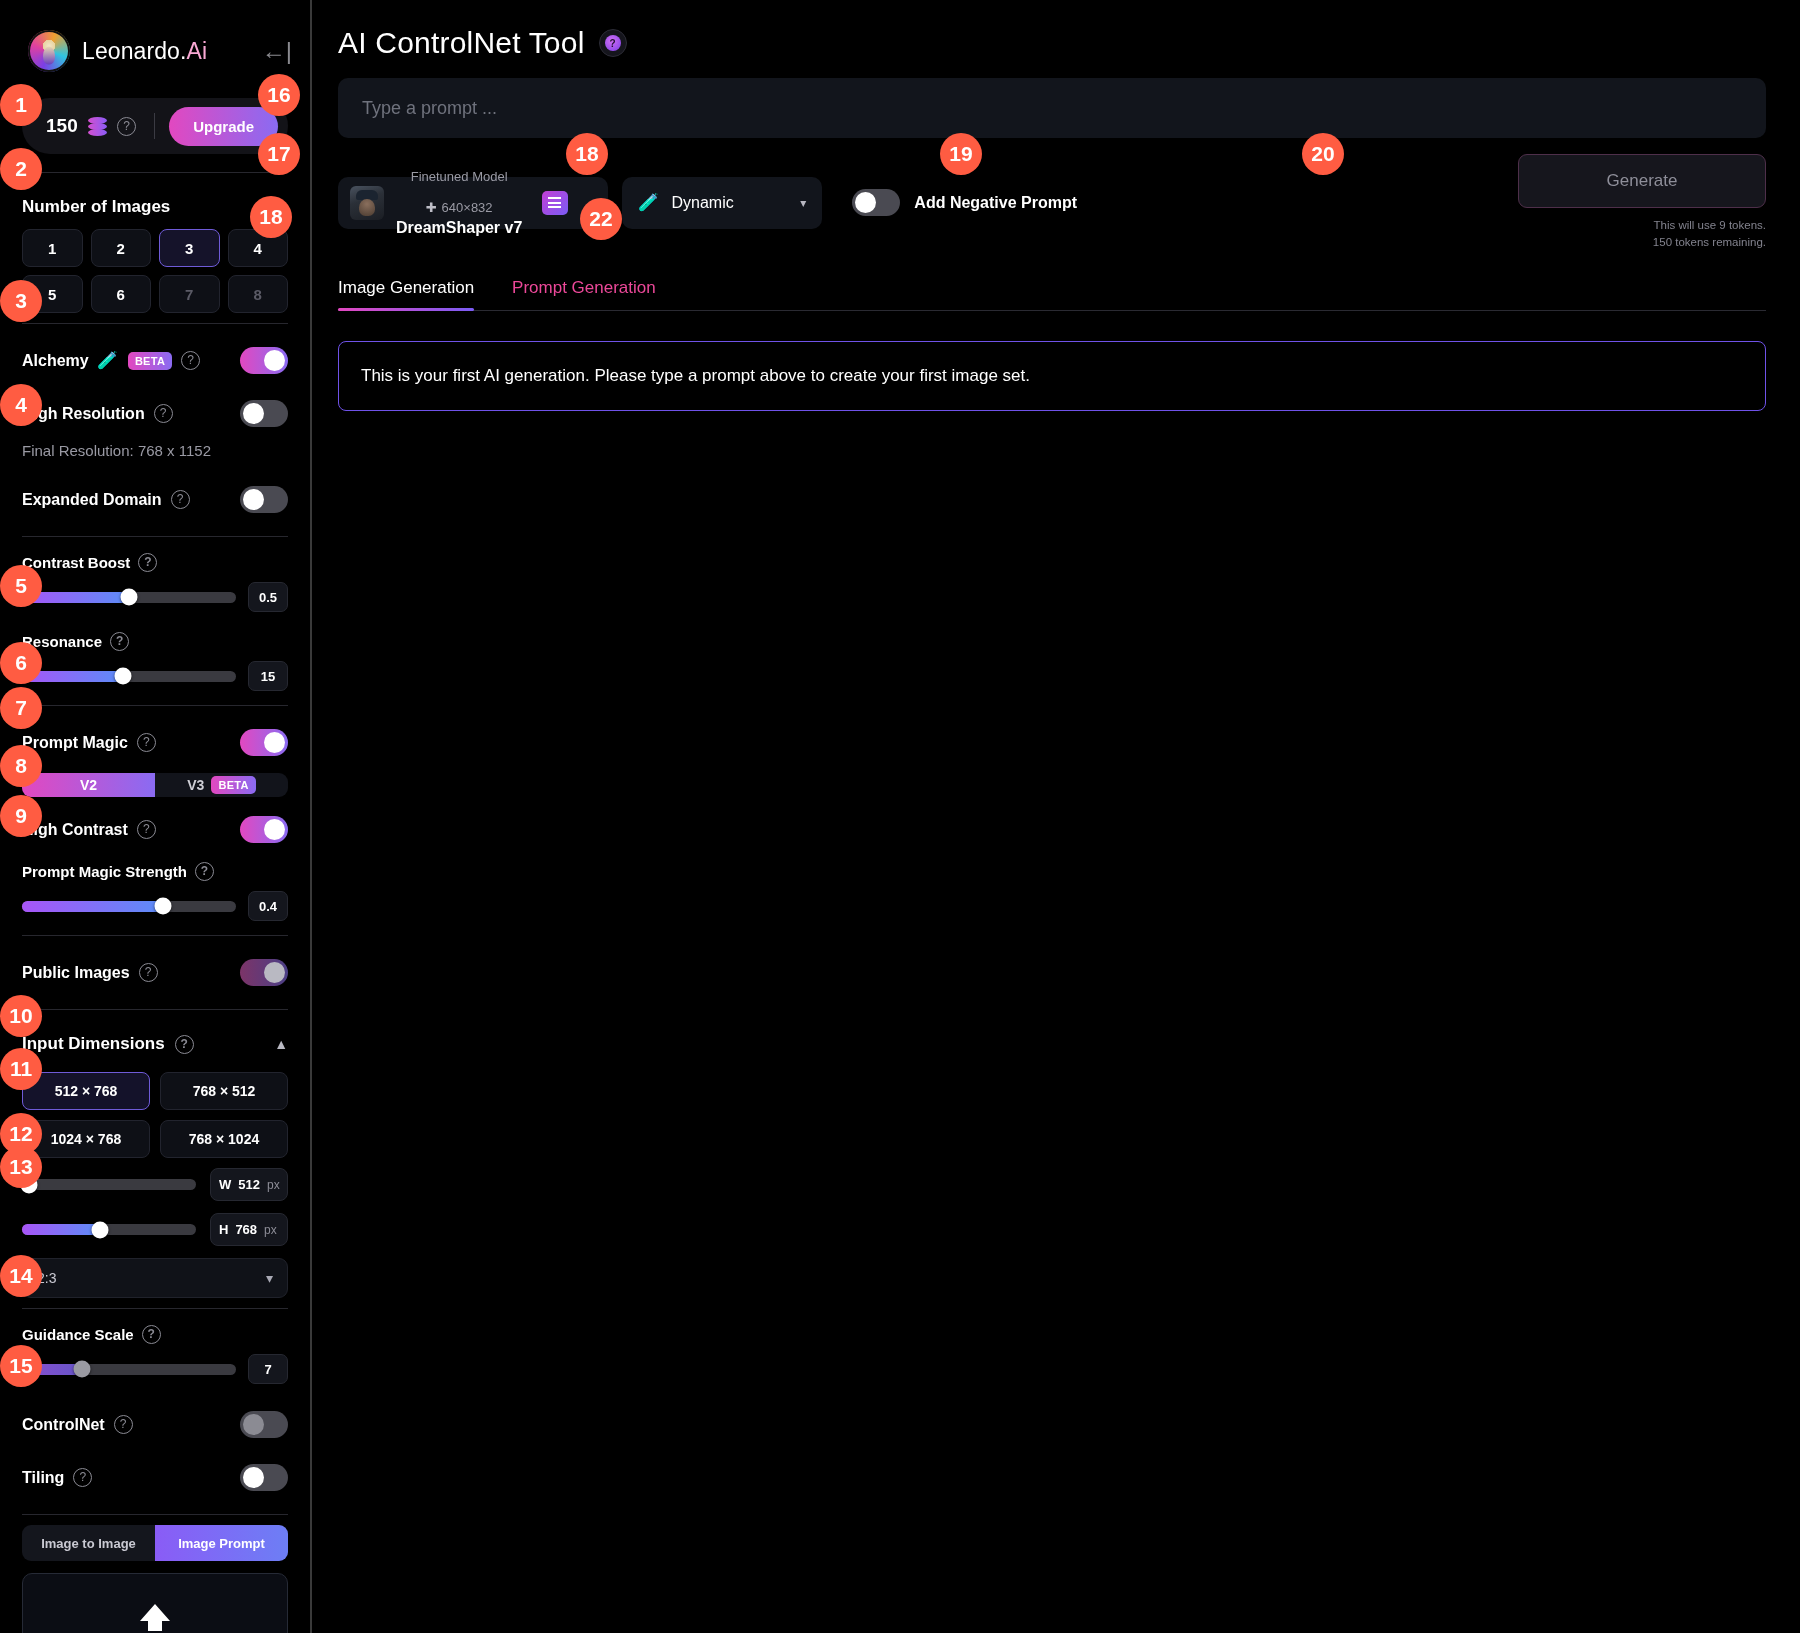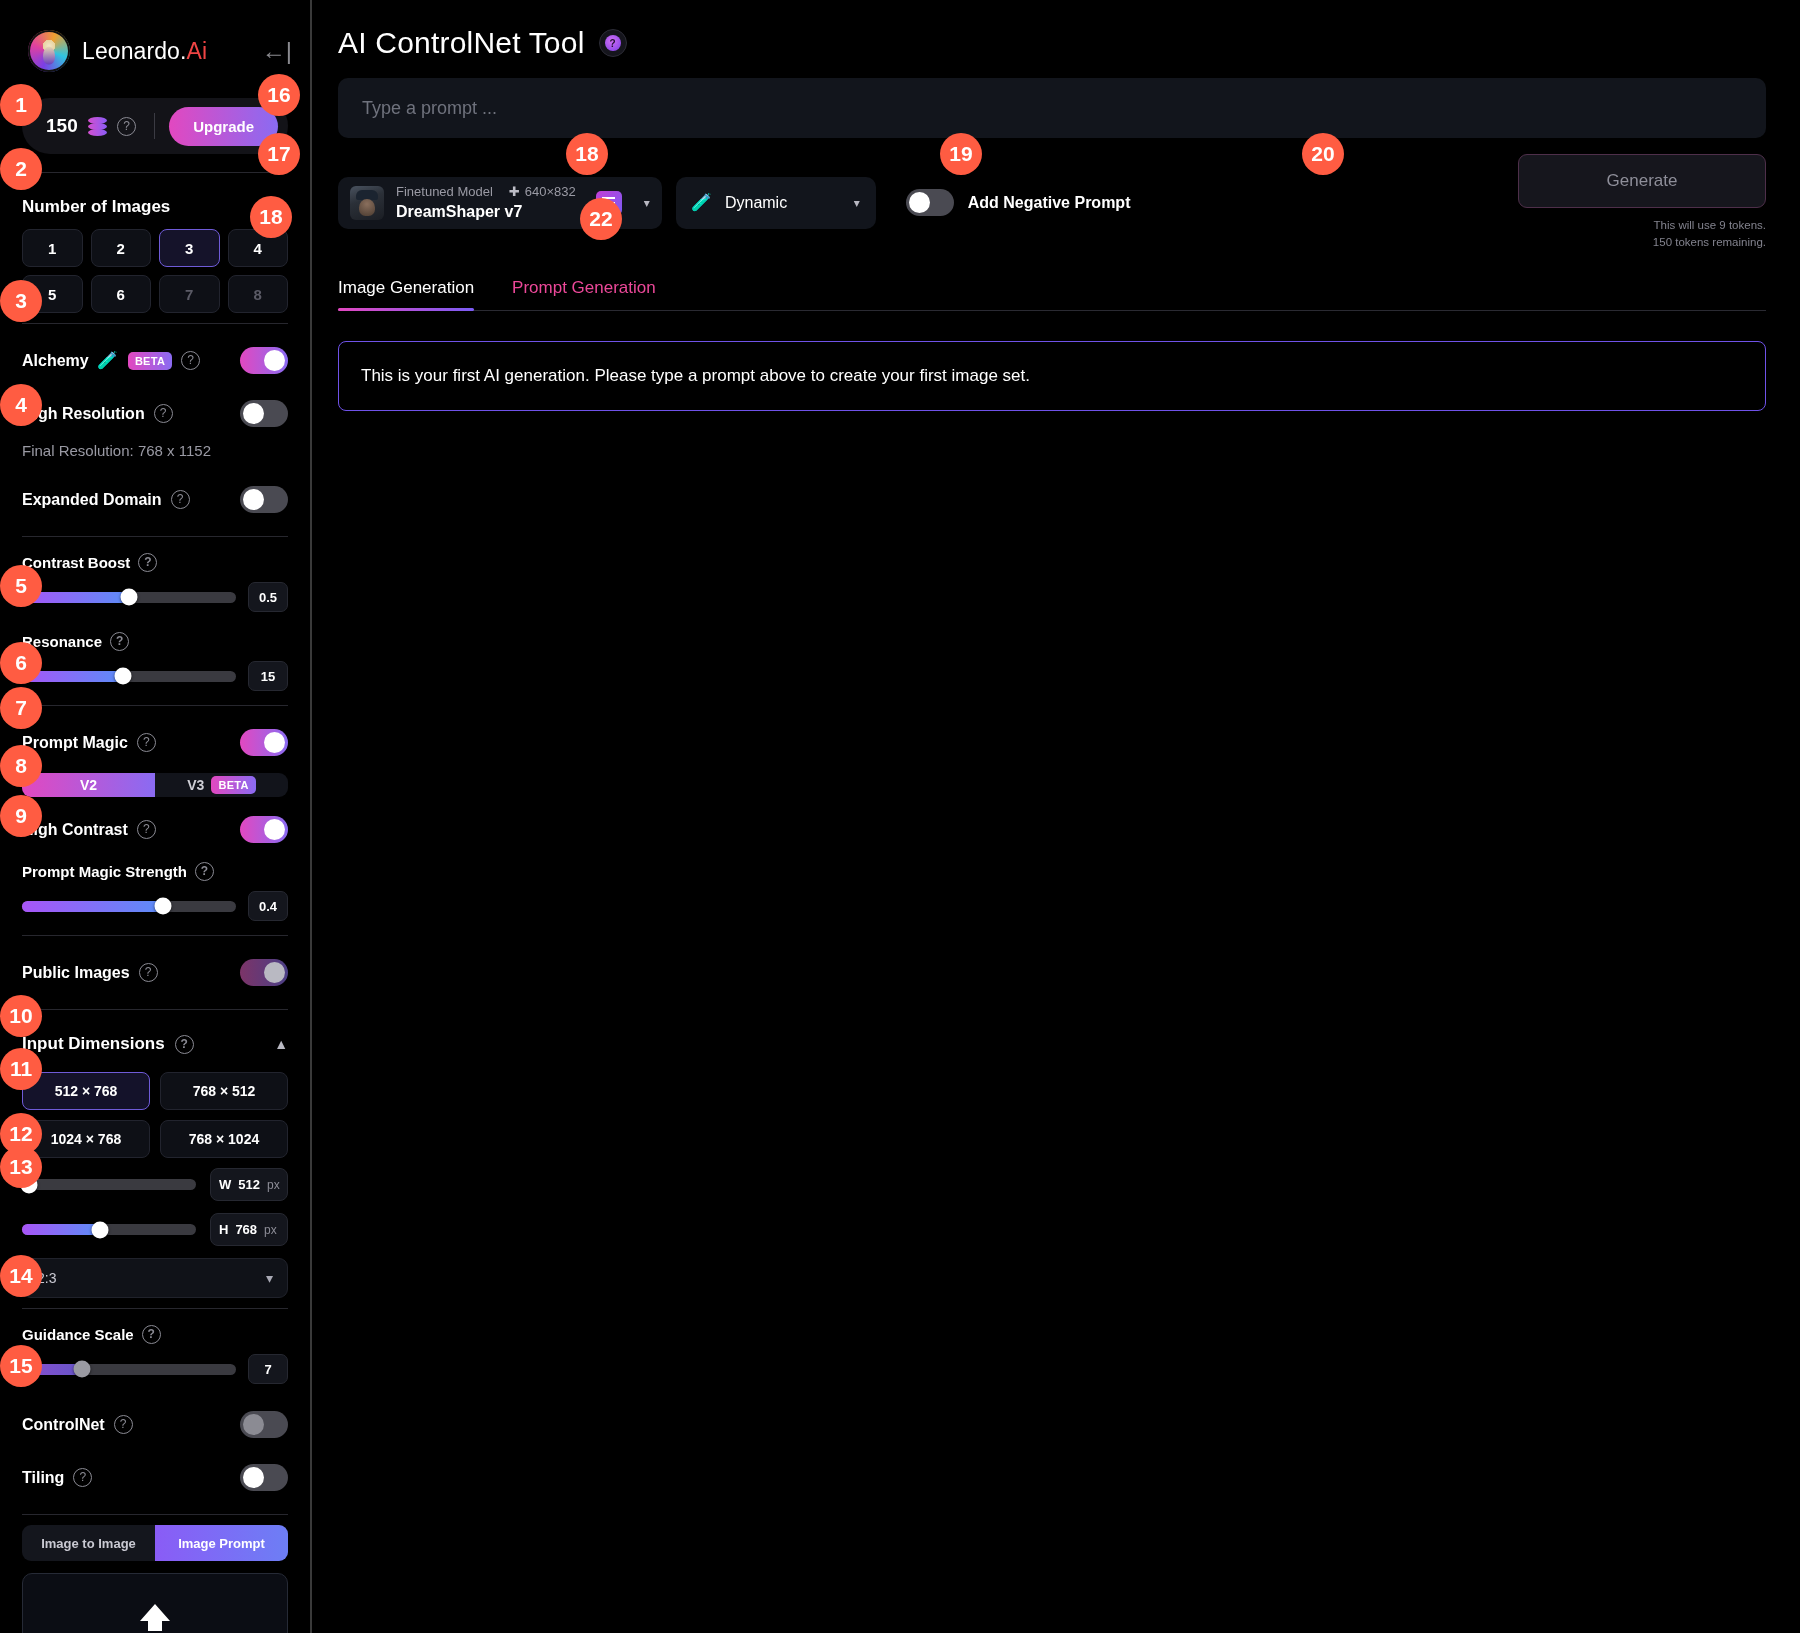--- a/index.html
+++ b/index.html
@@ -35,21 +35,21 @@
     position: relative; flex: 0 0 auto;
     box-shadow: 0 0 0 2px #111 inset;
   }
   .brand-logo::after {
     content: ""; position: absolute; left: 50%; top: 52%;
     width: 12px; height: 18px; transform: translate(-50%,-30%);
     background: linear-gradient(#e9d7b0, #6a3fbf);
     border-radius: 50% 50% 45% 45%;
   }
   .brand-name { font-size: 23px; font-weight: 500; letter-spacing: .1px; }
-  .brand-name .ai { color: #ef4444; }
+  .brand-name .ai { color: #f9a8d4; }
   .collapse-btn {
     margin-left: auto; margin-right: 18px;
     color: #8b8b90; font-size: 24px; line-height: 1; cursor: pointer;
     display: flex; align-items: center;
   }
 
   .token-bar {
     margin: 0 22px 18px 22px;
     background: #131318; border-radius: 30px;
     height: 56px; display: flex; align-items: center;
@@ -235,21 +235,21 @@
     content:""; position:absolute; left:6px; top:4px; width:22px; height:10px;
     background:#1b2430; border-radius: 6px 6px 2px 2px;
   }
   .model-thumb::after {
     content:""; position:absolute; left:9px; top:13px; width:16px; height:17px;
     background: radial-gradient(circle at 50% 30%, #8a6f5d, #4a3b30);
     border-radius: 50% 50% 40% 40%;
   }
   .model-meta .top {
     display:flex; align-items:center; gap: 16px;
-    font-size: 13px; color:#9a9aa4; line-height:1.2;
+    font-size: 13px; color:#9a9aa4; line-height:1.2;flex-direction:column;
   }
   .model-meta .name { font-size: 16px; font-weight: 600; margin-top: 3px; }
   .dim-badge { display:flex; align-items:center; gap: 5px; }
   .move-ico { color:#bdbdc6; font-size: 13px; }
   .card-icon {
     width: 26px; height: 24px; border-radius: 5px; margin-left: 8px;
     background: linear-gradient(135deg,#c23fd6,#7b5cf5);
     position: relative;
   }
   .card-icon::after {

